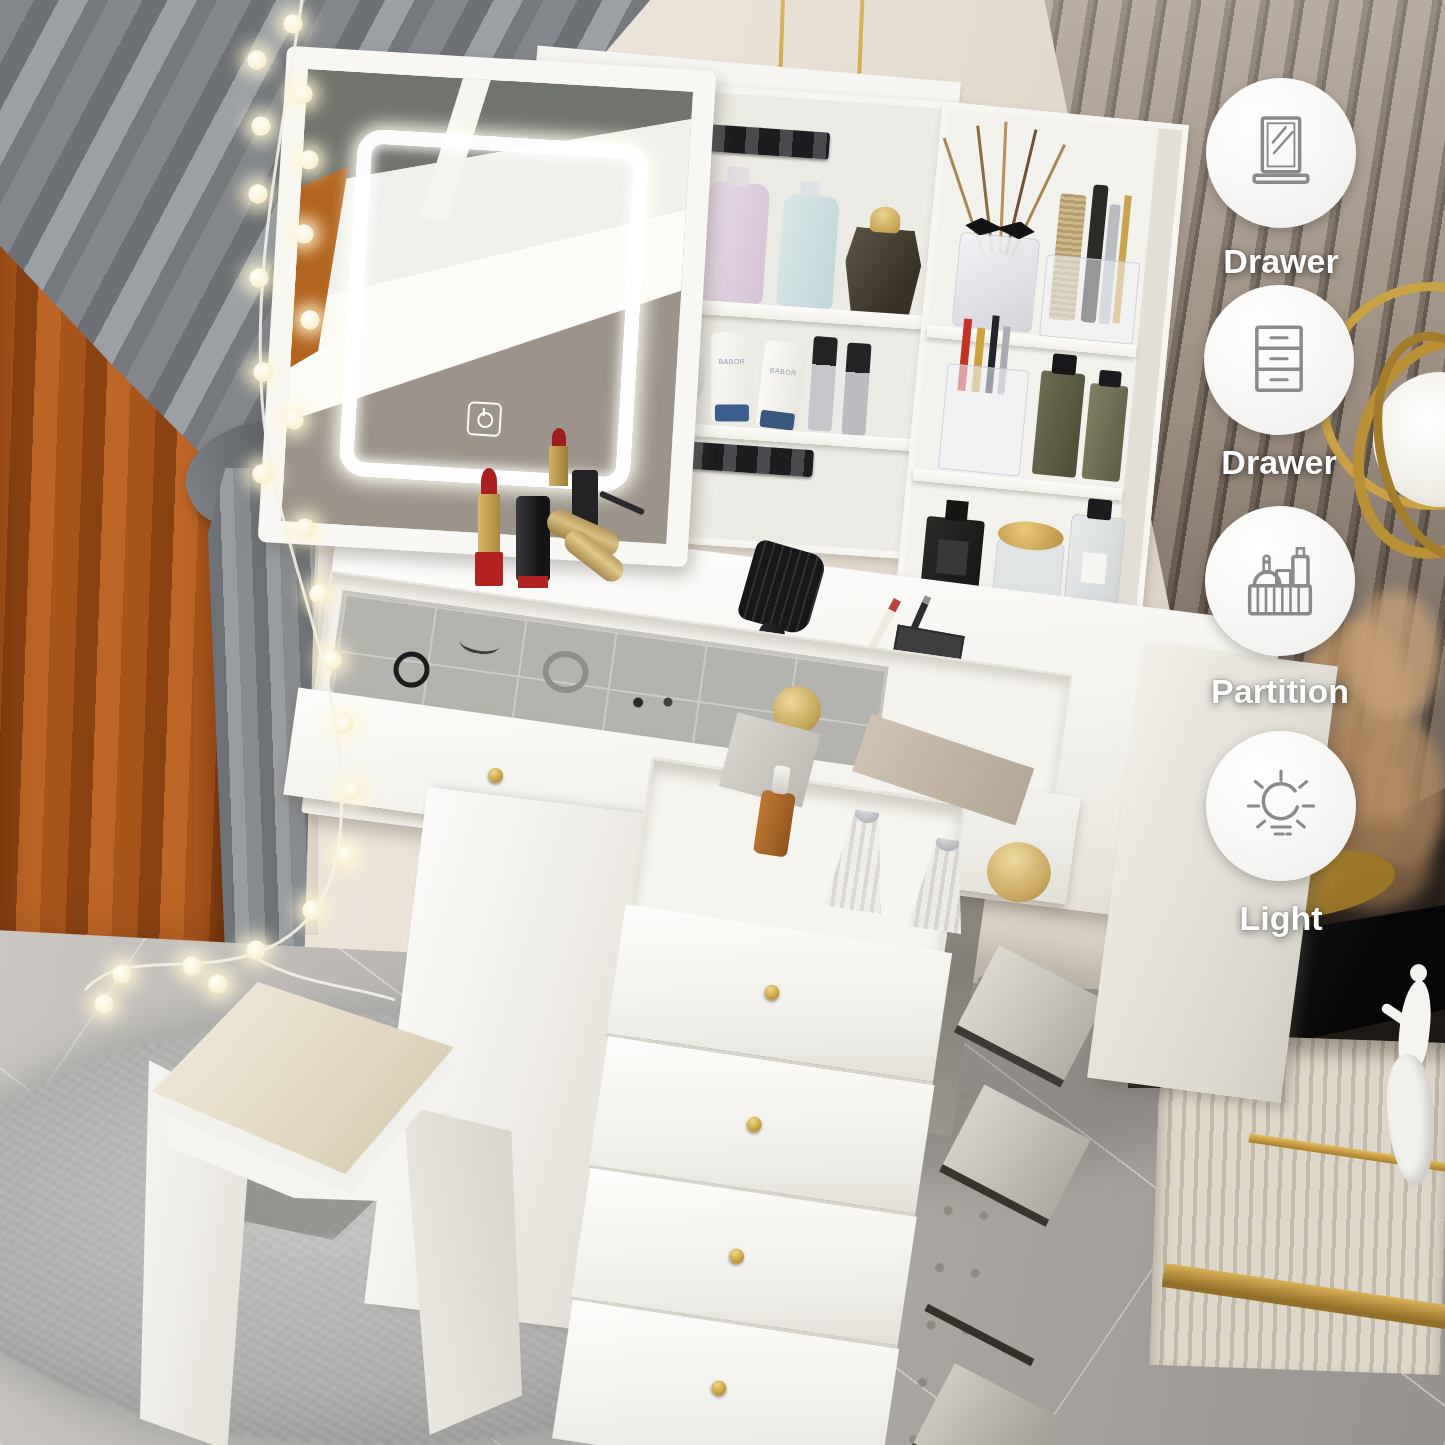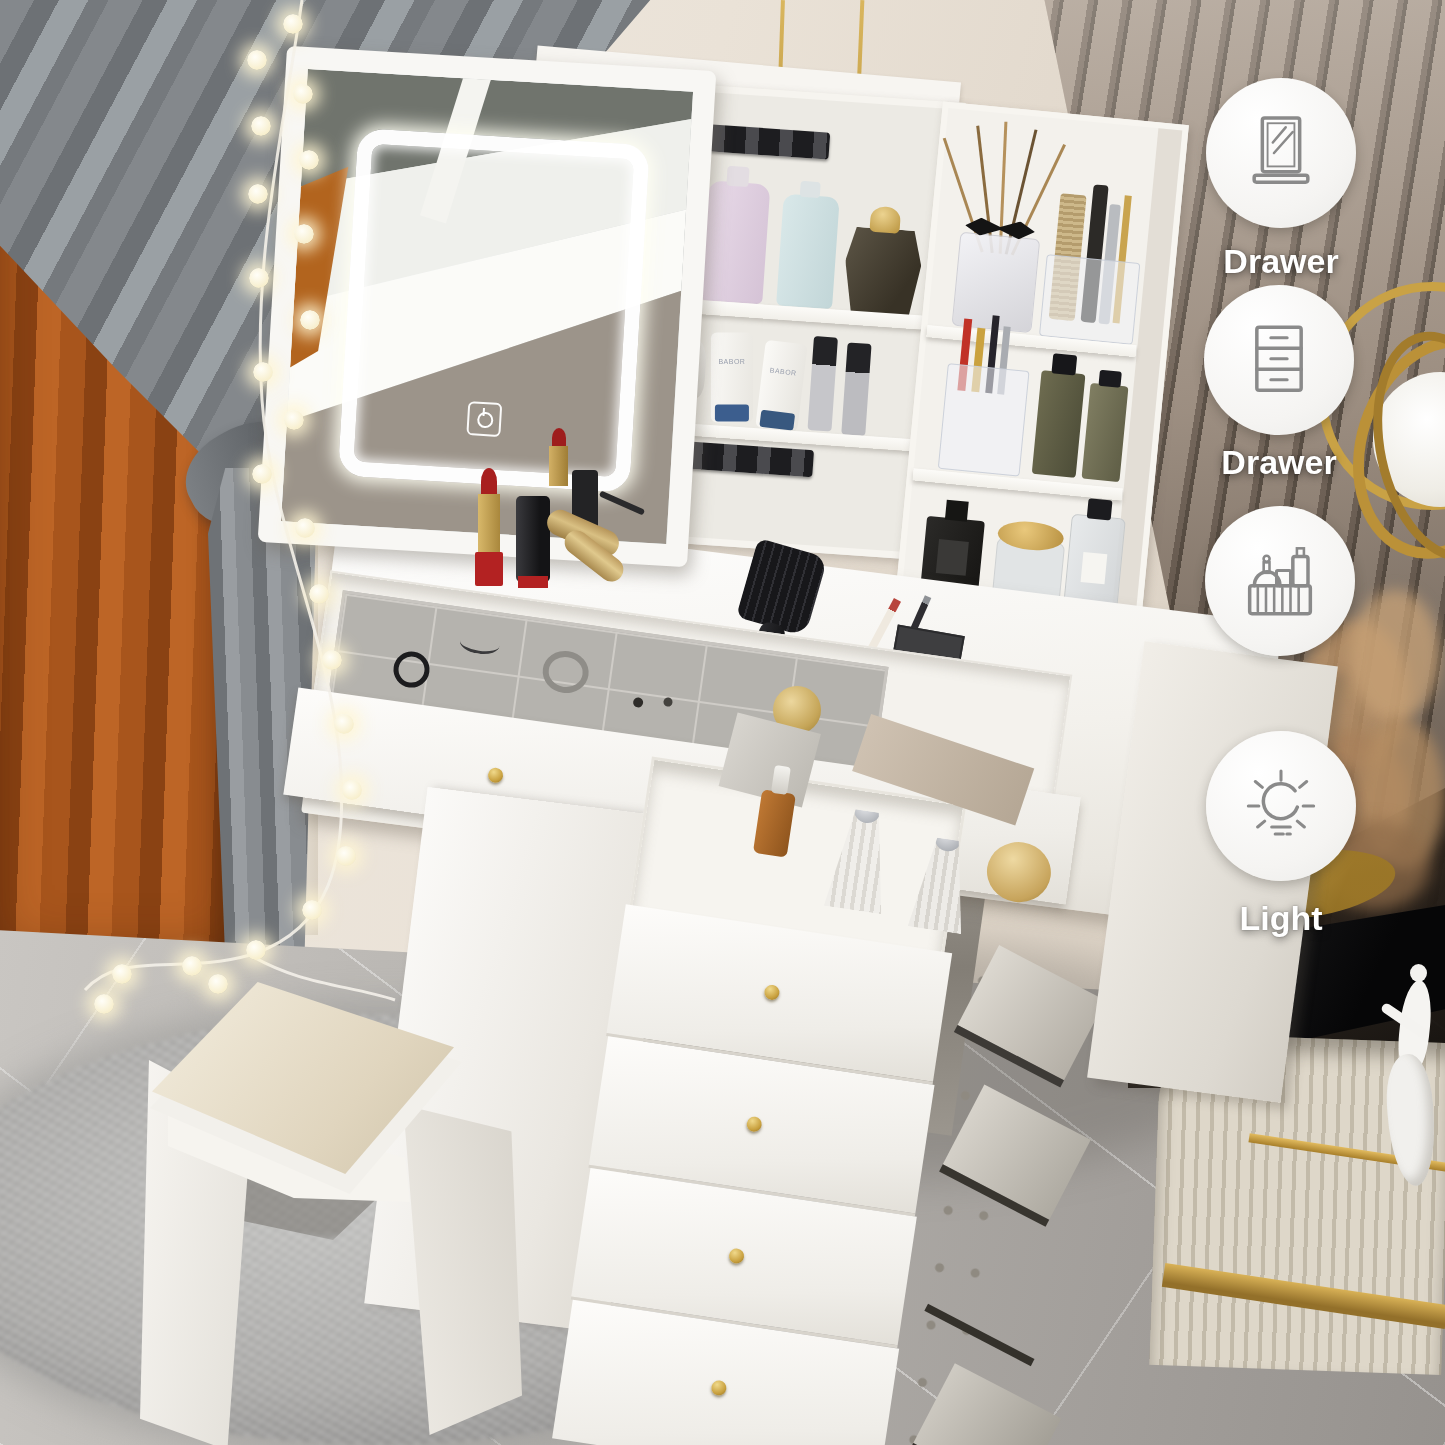--- a/index.html
+++ b/index.html
@@ -351,20 +351,21 @@
         <path d="M14,40 a11,12 0 0 1 22,0"></path>
         <rect x="22" y="20" width="5" height="9" stroke-width="2.2"></rect>
         <circle cx="24.5" cy="17" r="2.6" stroke-width="2.2"></circle>
         <rect x="33" y="27" width="12" height="13" rx="1" stroke-width="2.6"></rect>
         <rect x="47" y="15" width="13" height="25" rx="2"></rect>
         <rect x="50.5" y="8" width="6" height="7" stroke-width="2.2"></rect>
         <rect x="10" y="40" width="52" height="24" rx="2"></rect>
         <path d="M17,42 V62 M24,42 V62 M31,42 V62 M38,42 V62 M45,42 V62 M52,42 V62" stroke-width="2.2"></path>
       </svg>
     </div>
+    <div class="badge-label" style="position:relative;left:-45px;margin-top:16px;">Partition</div>
   </div>
 
   <div class="abs" style="left:1206px;top:731px;">
     <div class="badge-circle">
       <svg width="84" height="84" viewBox="0 0 72 72" fill="none" stroke="#8a8a8a" stroke-width="3" stroke-linecap="round">
         <path d="M48,23 a15,15 0 1 0 2,14"></path>
         <path d="M28,54 H44 M31,60 H38 M41,60 H44" stroke-width="2.6"></path>
         <path d="M36,6 V14 M14,15 L20,20 M58,15 L52,20 M8,36 H17 M64,36 H55 M16,54 L22,49 M56,54 L50,49" stroke-width="2.6"></path>
       </svg>
     </div>

